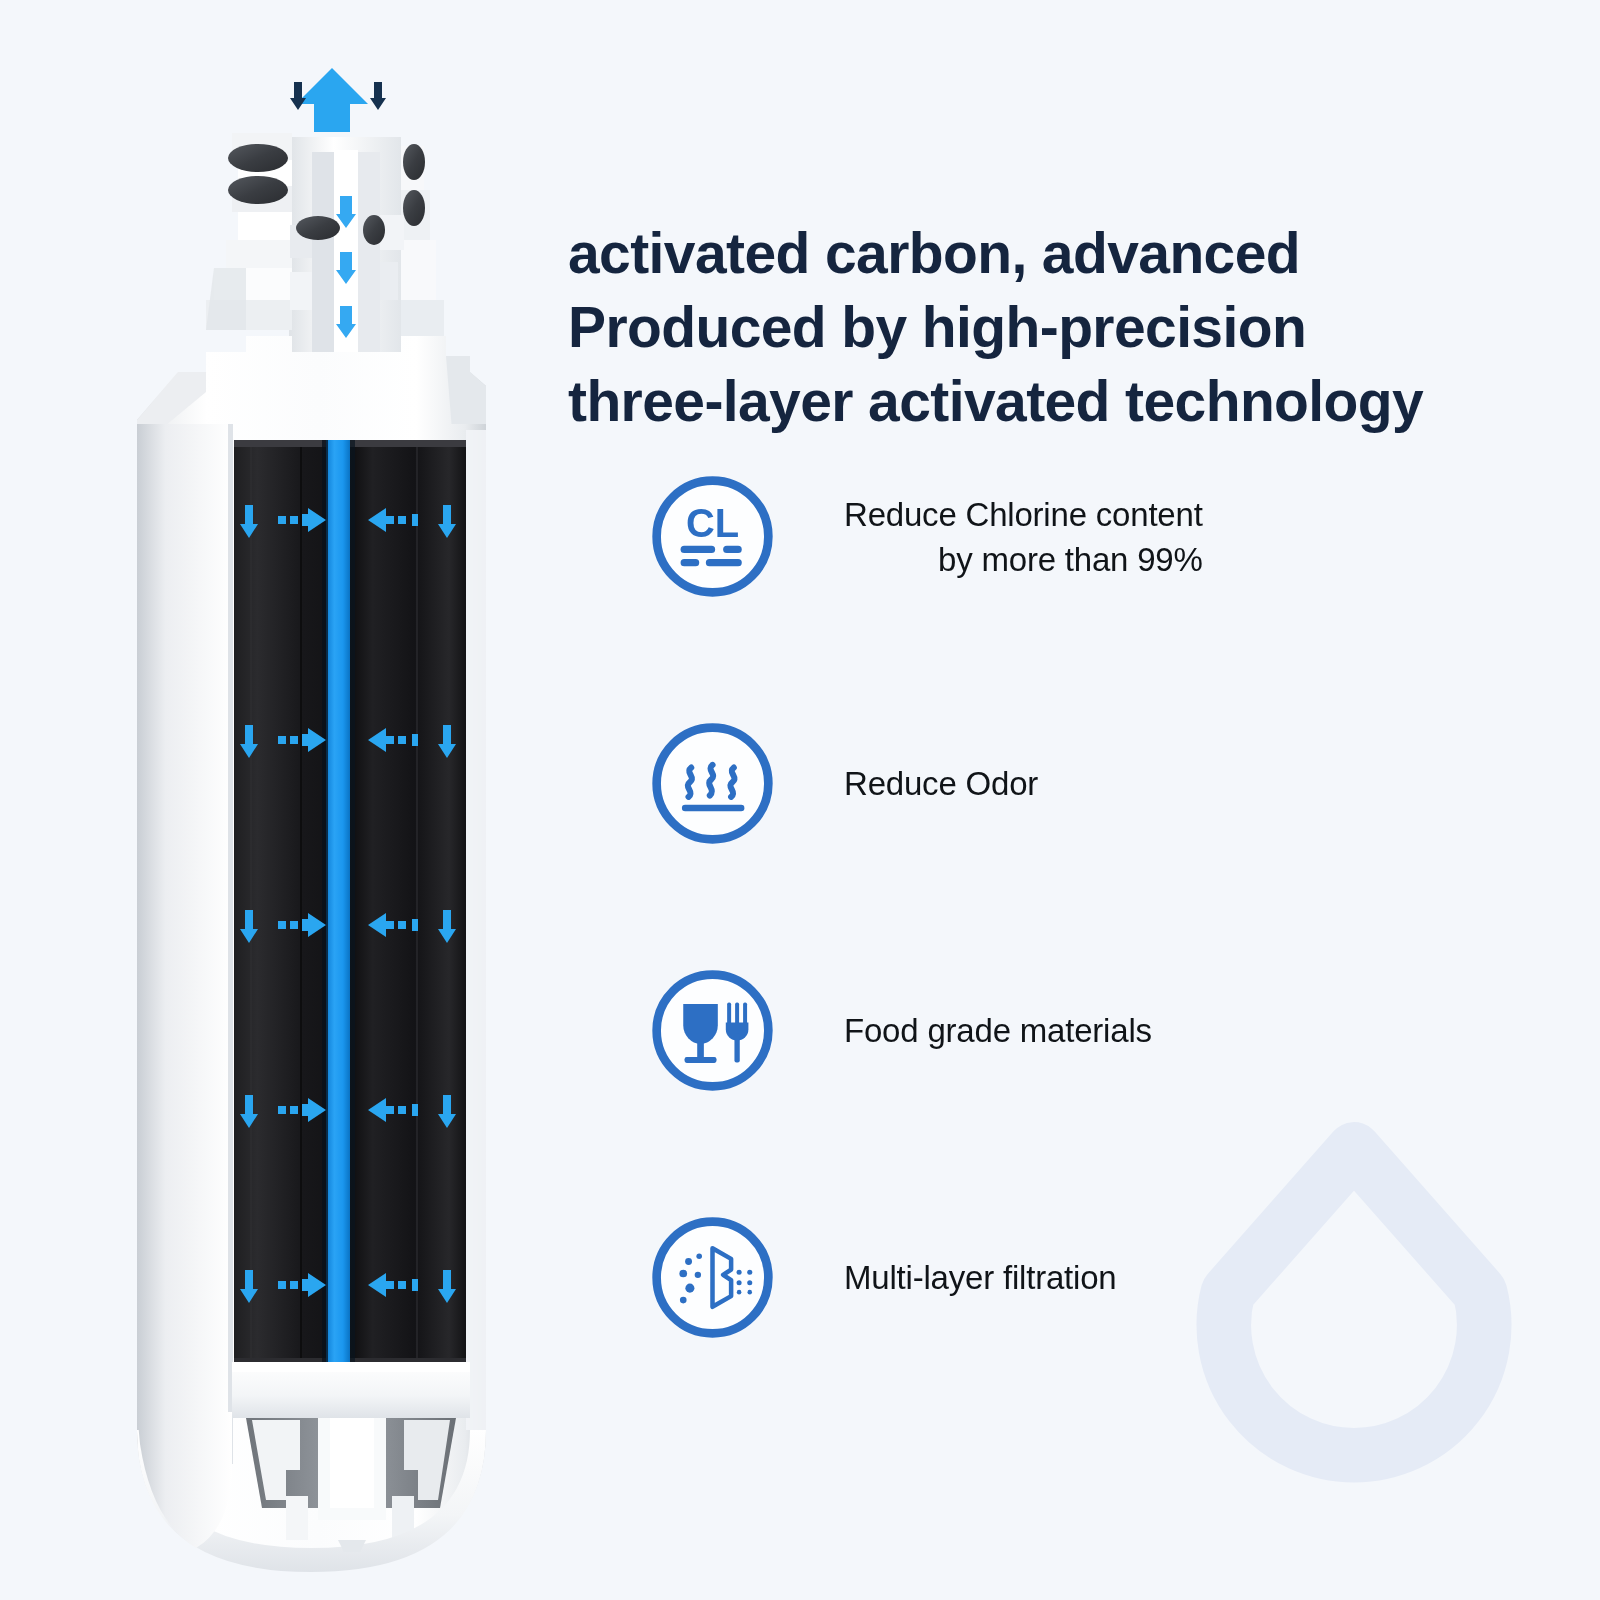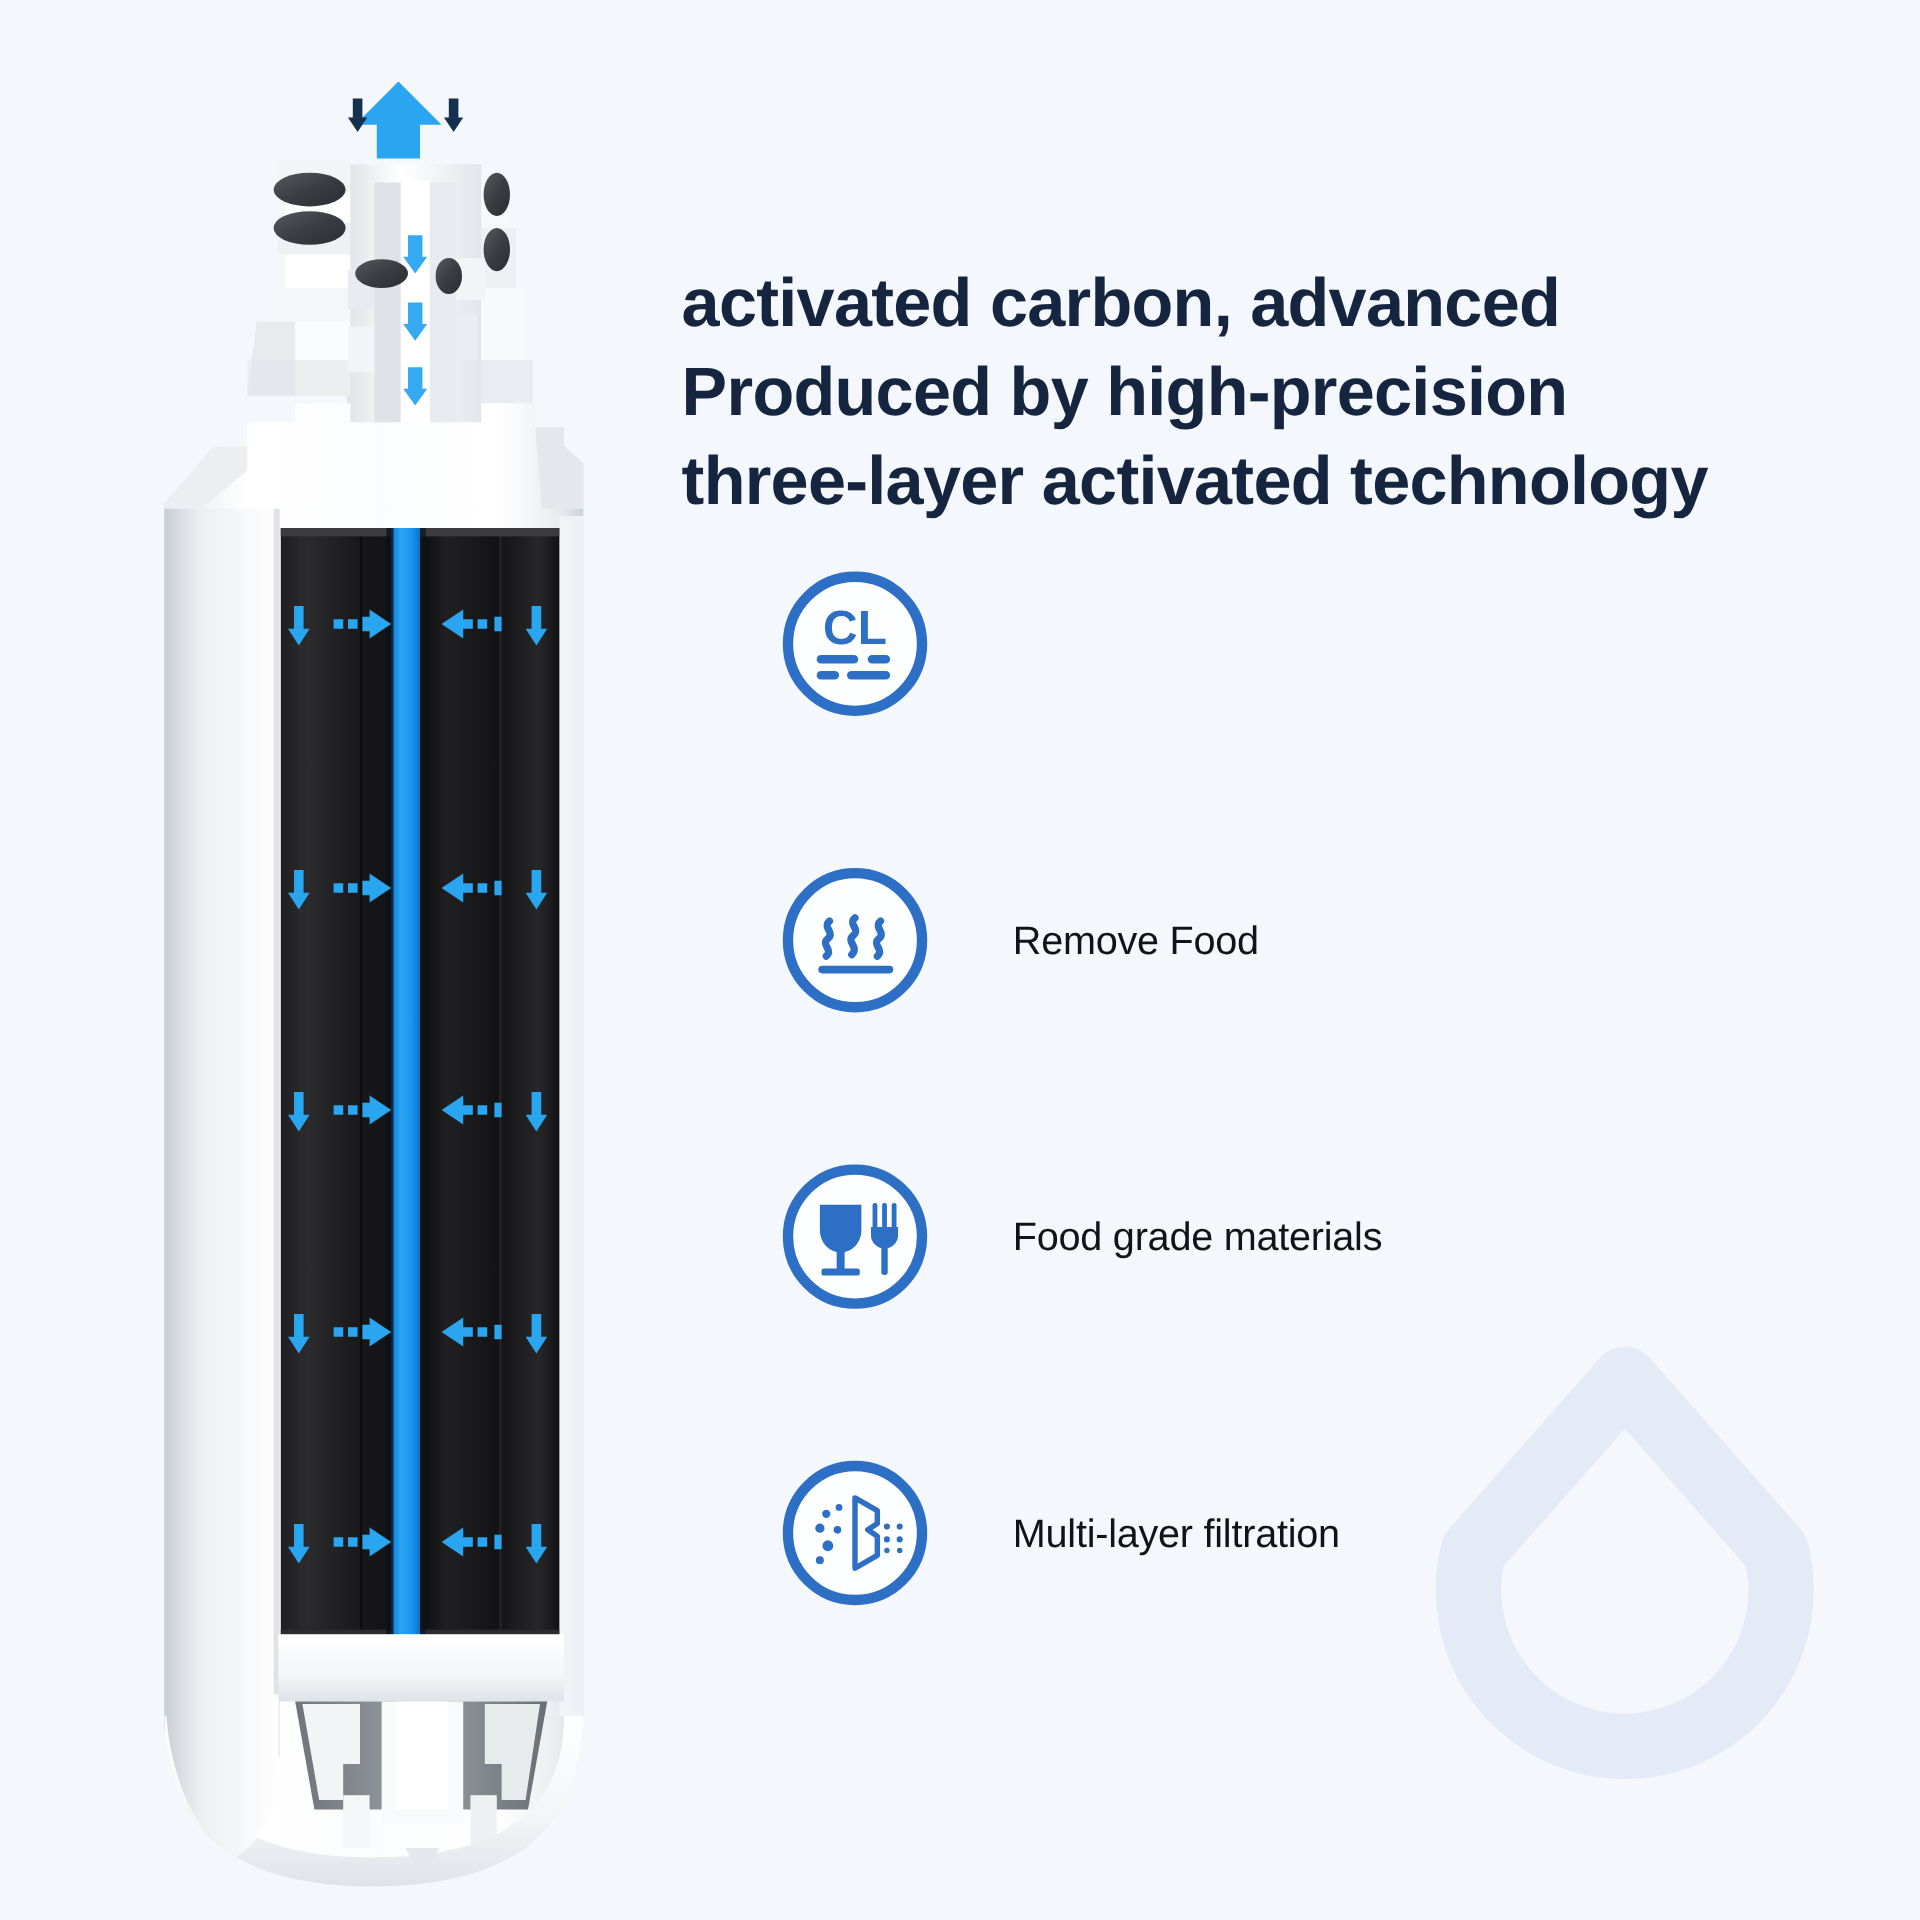--- a/index.html
+++ b/index.html
@@ -318,36 +318,42 @@
             <circle cx="50" cy="50" r="42" fill="#fdfeff" stroke="#2d6fc4" stroke-width="6.5"></circle>
             <text x="50" y="50" text-anchor="middle" font-family="Liberation Sans, sans-serif" font-size="30" font-weight="700" fill="#2d6fc4">CL</text>
             <g fill="#2d6fc4">
               <rect x="26" y="57" width="26" height="5.4" rx="2.7"></rect>
               <rect x="58" y="57" width="14" height="5.4" rx="2.7"></rect>
               <rect x="26" y="67" width="14" height="5.4" rx="2.7"></rect>
               <rect x="45" y="67" width="27" height="5.4" rx="2.7"></rect>
             </g>
           </svg>
         </div>
+        <div class="fLabel">
+          <span>
+            <span class="ln">Reduce Chlorine content</span>
+            <span class="ln">by more than 99%</span>
+          </span>
+        </div>
       </div>
 
       <div class="feature">
         <div class="fIcon">
           <svg viewBox="0 0 100 100" width="133" height="133" aria-hidden="true">
             <circle cx="50" cy="50" r="42" fill="#fdfeff" stroke="#2d6fc4" stroke-width="6.5"></circle>
             <g fill="none" stroke="#2d6fc4" stroke-width="4.6" stroke-linecap="round">
               <path d="M34 38 c-5 4 4 7 -1 11 c-5 4 4 7 -1 11"></path>
               <path d="M50 36 c-5 4 4 7 -1 11 c-5 4 4 7 -1 12"></path>
               <path d="M66 38 c-5 4 4 7 -1 11 c-5 4 4 7 -1 11"></path>
             </g>
             <rect x="27" y="66" width="47" height="4.8" rx="2.4" fill="#2d6fc4"></rect>
           </svg>
         </div>
         <div class="fLabel">
-          <span class="ln">Remove Food</span>
+          <span class="ln">Reduce Odor</span>
         </div>
       </div>
 
       <div class="feature">
         <div class="fIcon">
           <svg viewBox="0 0 100 100" width="133" height="133" aria-hidden="true">
             <circle cx="50" cy="50" r="42" fill="#fdfeff" stroke="#2d6fc4" stroke-width="6.5"></circle>
             <g fill="#2d6fc4">
 
               <path d="M28 30 L54 30 L54 46 a13 14 0 0 1 -26 0 Z"></path>

